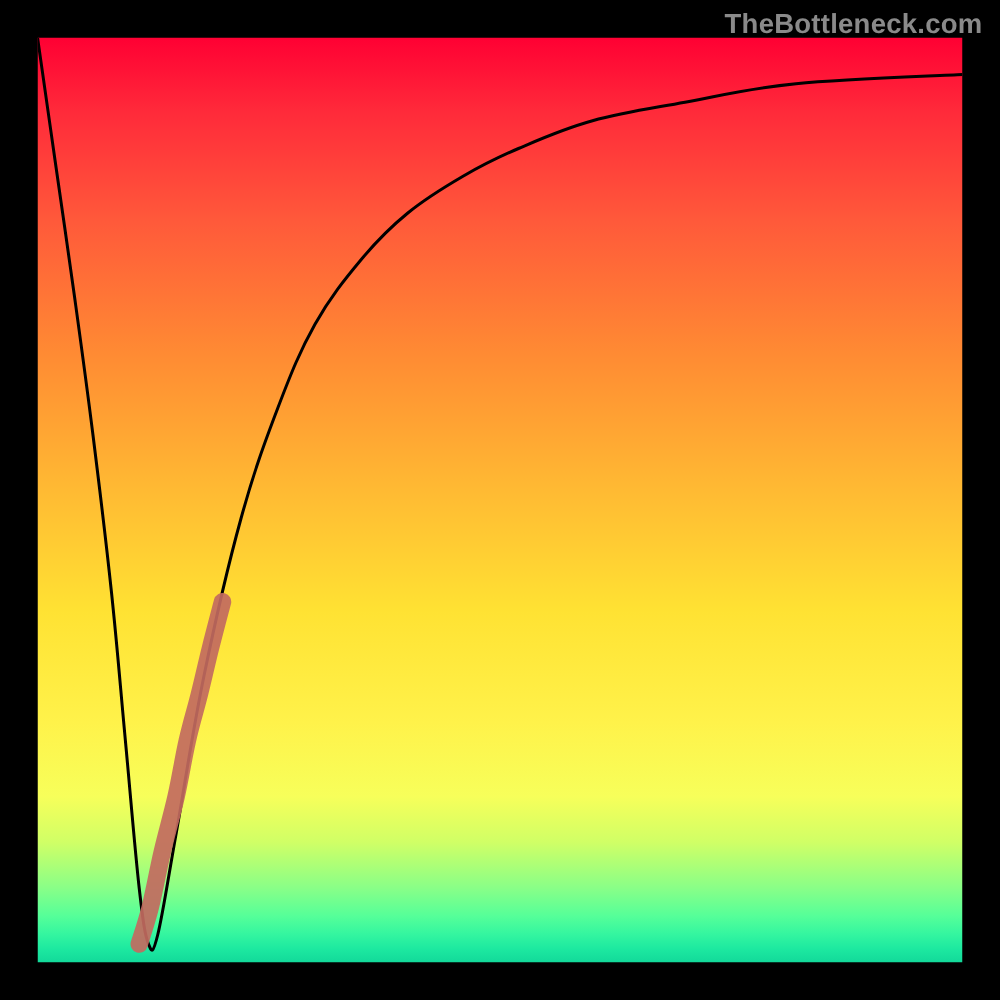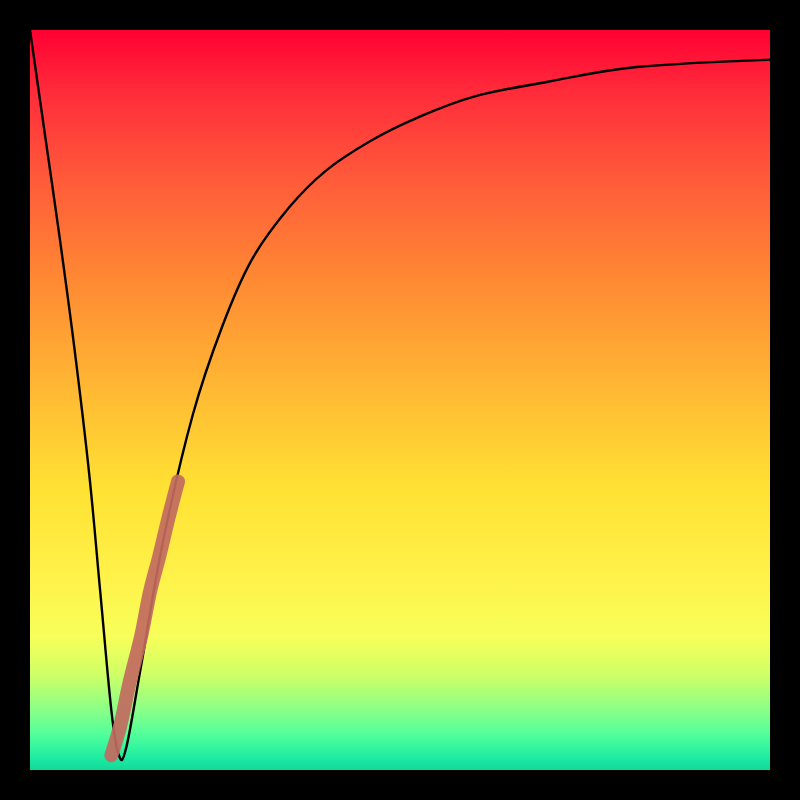--- a/index.html
+++ b/index.html
@@ -66,20 +66,21 @@
     left: 0;
     top: 0;
     width: 100%;
     height: 100%;
   }
 </style>
 </head>
 <body>
 
 <div class="frame">
+  <div class="watermark">TheBottleneck.com</div>
   <div class="plot-area">
     <div class="gradient"></div>
     <svg class="overlay" viewBox="0 0 740 740" preserveAspectRatio="none">
       <path id="curve-path" fill="none" stroke-width="2.4" stroke-linejoin="round" stroke-linecap="round" d="M 0 0 C 2.664 18.648000000000003, 9.472000000000001 66.30400000000002, 14.8 103.60000000000002 C 20.128 140.89600000000002, 24.272000000000002 168.57200000000006, 29.6 207.20000000000005 C 34.928 245.82800000000003, 39.071999999999996 275.5760000000001, 44.4 318.20000000000005 C 49.728 360.824, 54.538000000000004 400.044, 59.2 444 C 63.862 487.956, 66.304 519.776, 70.3 562.4 C 74.29599999999999 605.024, 78.07000000000001 651.496, 81.4 680.8 C 84.73 710.1039999999999, 86.136 718.5400000000001, 88.8 725.2 C 91.464 731.86, 92.20400000000001 733.784, 96.2 717.8 C 100.196 701.8159999999999, 104.34 673.6959999999999, 111 636.4 C 117.66 599.104, 123.87599999999999 555.888, 133.2 510.6 C 142.524 465.312, 152.144 423.428, 162.8 384.8 C 173.45600000000002 346.172, 181.744 323.972, 192.4 296 C 203.056 268.028, 210.012 250.71200000000002, 222 229.40000000000003 C 233.988 208.08800000000005, 245.68 193.58400000000003, 259 177.60000000000002 C 272.32 161.616, 281.348 152.5879999999999, 296 140.5999999999999 C 310.652 128.6119999999999, 324.41600000000005 120.32399999999998, 340.40000000000003 111 C 356.384 101.67600000000002, 366.15200000000004 96.79199999999994, 384.8 88.79999999999995 C 403.448 80.80799999999996, 420.024 73.26000000000002, 444 66.60000000000002 C 467.976 59.940000000000026, 488.696 57.12799999999996, 518 51.799999999999955 C 547.304 46.47199999999995, 566.8399999999999 40.99599999999999, 606.8 37 C 646.76 33.00400000000001, 716.024 30.93200000000002, 740 29.600000000000023" stroke="#000000"></path>
       <path id="highlight-path" fill="none" stroke-width="14" stroke-linecap="round" stroke-linejoin="round" opacity="0.92" d="M 81.4 725.2 C 82.9984 719.8720000000001, 86.95 708.9200000000001, 90.28 695.6 C 93.61 682.28, 96.1704 667.1840000000001, 99.9 651.2 C 103.62960000000001 635.216, 107.4036 622.784, 111 606.8 C 114.5964 590.8159999999999, 116.55000000000001 577.052, 119.88000000000001 562.4 C 123.21000000000001 547.7479999999999, 126.17 538.72, 129.5 525.4 C 132.82999999999998 512.0799999999999, 135.04999999999998 501.71999999999997, 138.38 488.4 C 141.71 475.08, 146.26839999999999 458.06, 148 451.4" stroke="#c26a5f"></path>
     </svg>
   </div>
 </div>
 
 </body></html>

